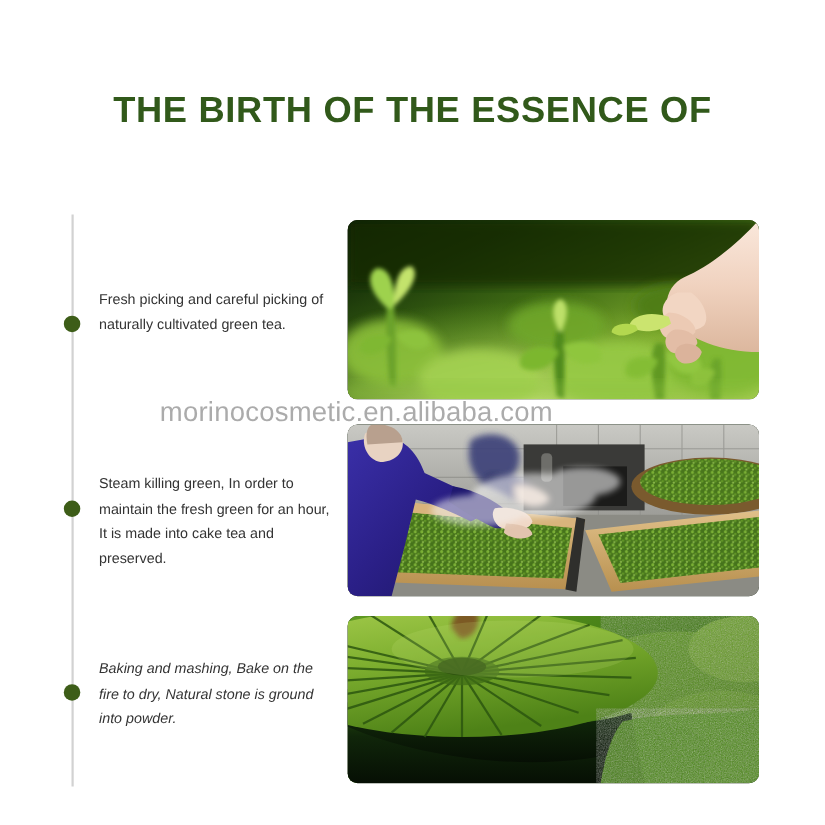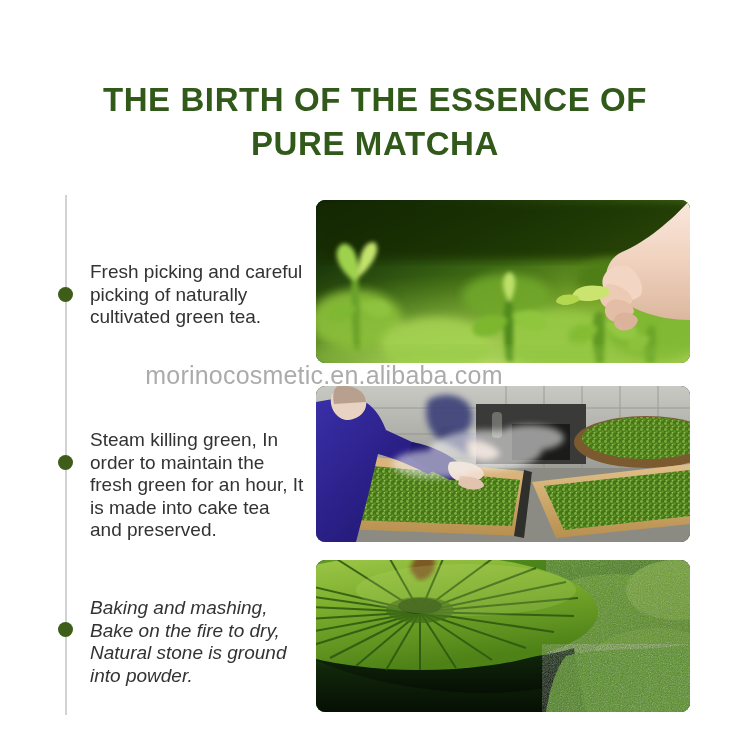--- a/index.html
+++ b/index.html
@@ -61,21 +61,21 @@
   .dot-1 { top: 287px; }
   .dot-2 { top: 455px; }
   .dot-3 { top: 622px; }
 
   
   .step-text {
     position: absolute;
     left: 90px;
     width: 216px;
     font-family: "Liberation Sans", sans-serif;
-    font-size: 19px;
+    font-size: 13px;
     line-height: 22.5px;
     color: #333333;
   }
   .step-text-1 { top: 261px; }
   .step-text-2 { top: 429px; }
   .step-text-3 { top: 597px; font-style: italic; }
 
   
   .photo {
     position: absolute;
@@ -106,21 +106,20 @@
     white-space: nowrap;
   }
 </style>
 </head>
 <body>
 
 <div id="page">
 
   <div class="title-block">
     <span class="title-line">THE BIRTH OF THE ESSENCE OF</span>
-    <span class="title-line">PURE MATCHA</span>
   </div>
 
   <div class="timeline-rail"></div>
   <div class="timeline-dot dot-1"></div>
   <div class="timeline-dot dot-2"></div>
   <div class="timeline-dot dot-3"></div>
 
   <div class="step-text step-text-1">Fresh picking and careful picking of naturally cultivated green tea.</div>
   <div class="step-text step-text-2">Steam killing green, In order to maintain the fresh green for an hour, It is made into cake tea and preserved.</div>
   <div class="step-text step-text-3">Baking and mashing, Bake on the fire to dry, Natural stone is ground into powder.</div>

